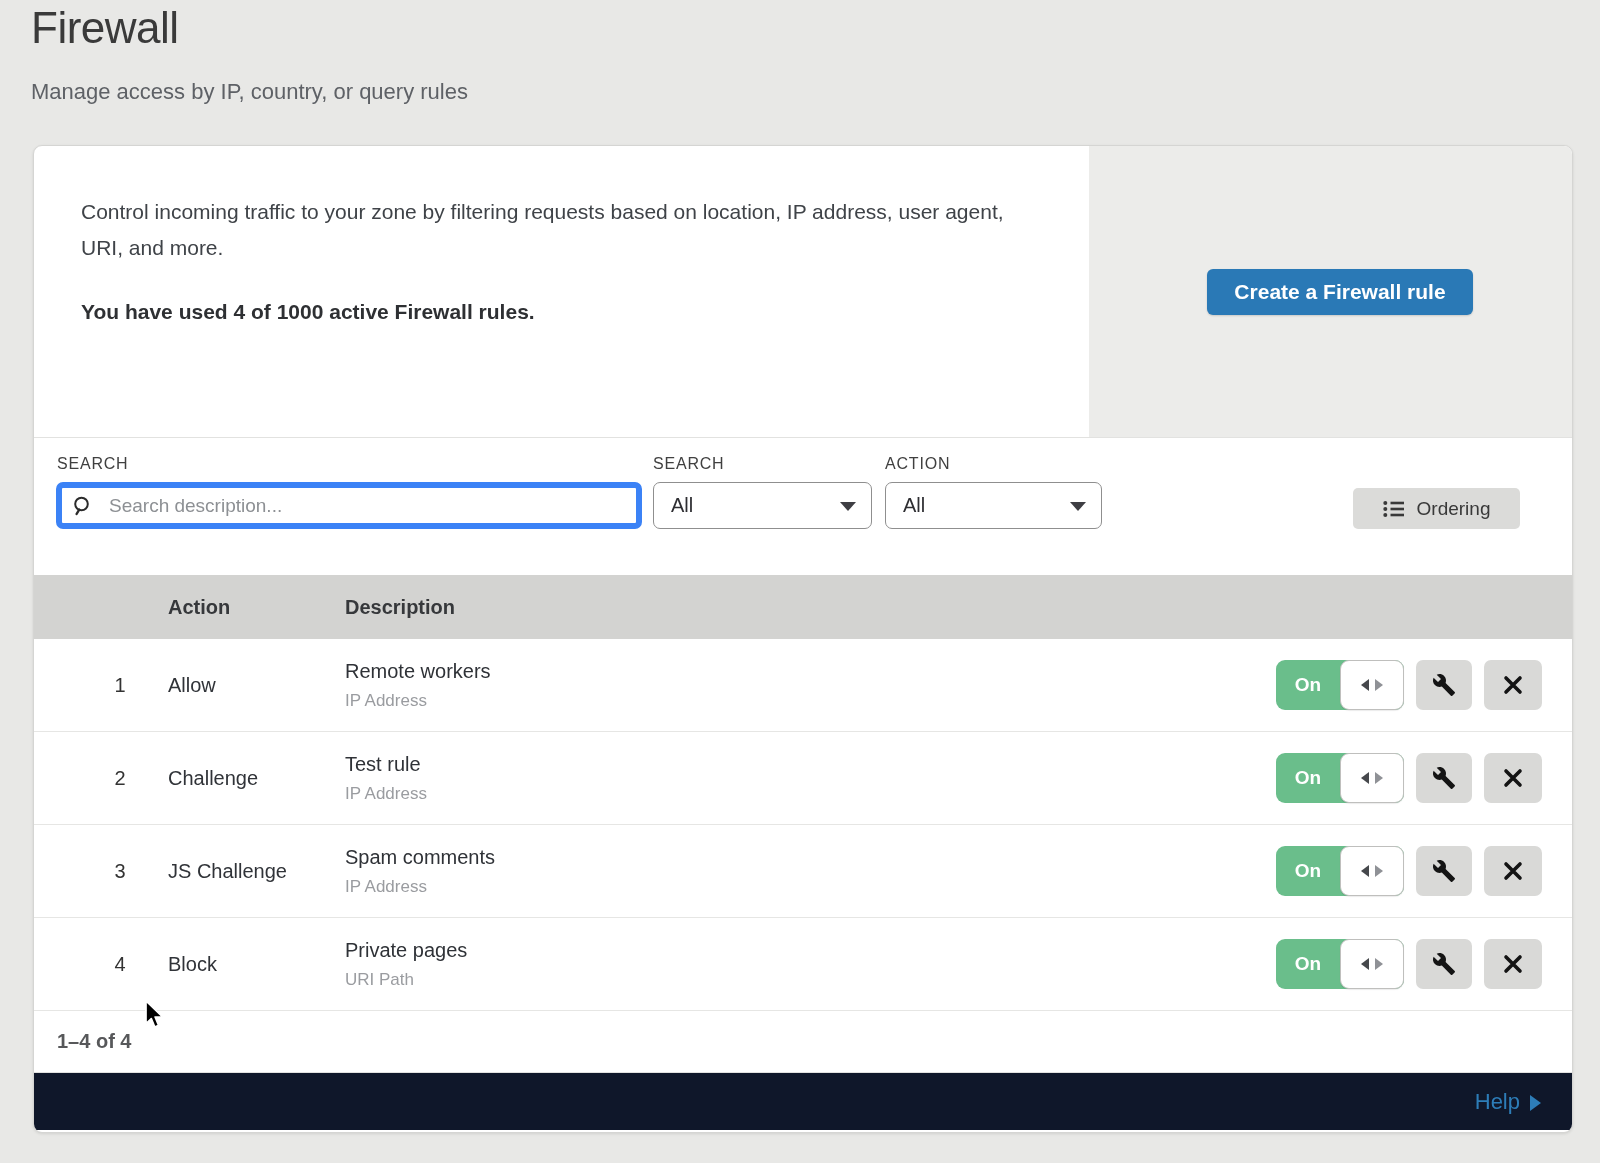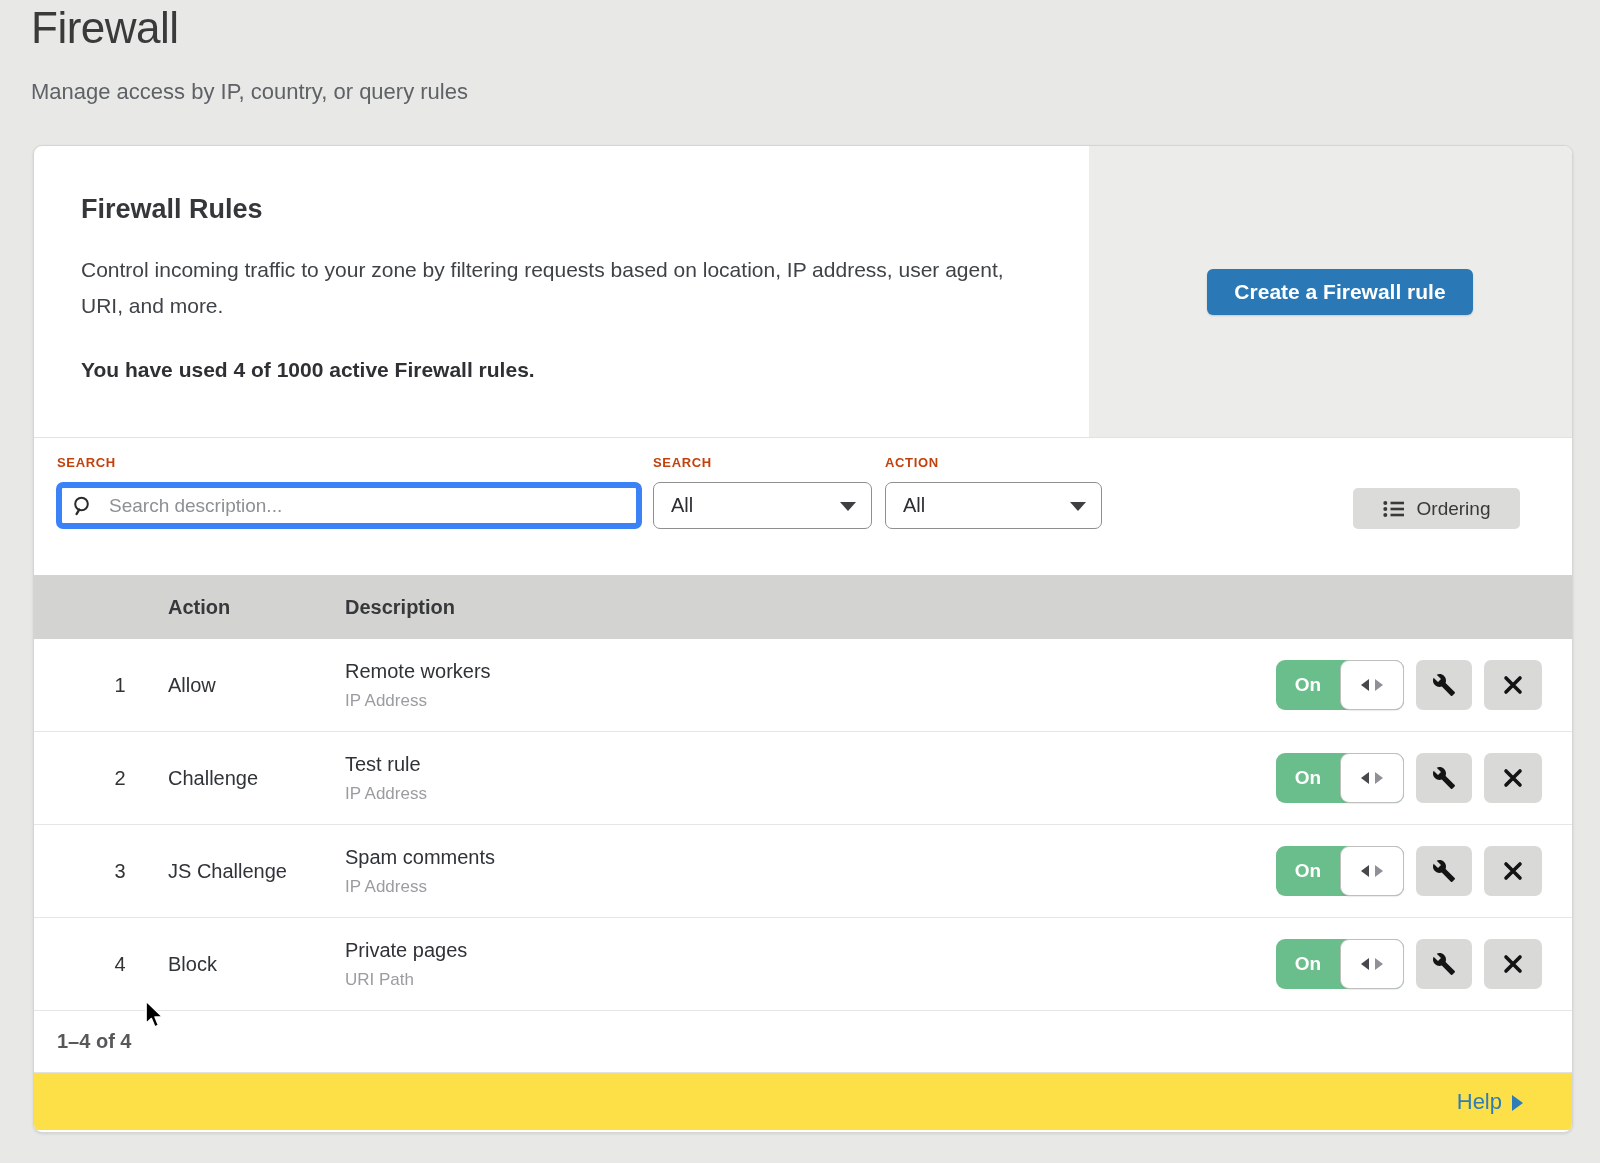--- a/index.html
+++ b/index.html
@@ -52,21 +52,21 @@
     border: none; border-radius: 6px;
     font-family: inherit; font-size: 21px; font-weight: 600;
     cursor: pointer;
     box-shadow: 0 1px 2px rgba(0,0,0,.15);
   }
 
   
   .filters { position: relative; height: 138px; border-top: 1px solid #e2e2e0; background: #fff; }
   .filter-label {
     position: absolute; top: 17px;
-    font-size: 13px; font-weight: 700; letter-spacing: .05em; color: #c2410c;
+    font-size: 16px; font-weight: 400; letter-spacing: .05em; color: #404040;
   }
   .lbl-search { left: 23px; }
   .lbl-status { left: 619px; }
   .lbl-action { left: 851px; }
 
   .search-box { position: absolute; left: 22px; top: 44px; width: 586px; height: 47px; }
   .search-box input {
     width: 100%; height: 100%;
     border: 6px solid #3b82f6; border-radius: 7px;
     padding: 0 14px 0 47px;
@@ -163,23 +163,23 @@
   .wrench-btn { left: 1382px; width: 56px; }
   .x-btn { left: 1450px; width: 58px; }
 
   .pagination {
     height: 62px; border-bottom: 1px solid #e2e2e0;
     display: flex; align-items: center; padding-left: 23px;
     font-size: 20px; font-weight: 700; color: #57585a;
     background: #fff;
   }
   .help-row {
-    height: 57px; background: #fde047;
+    height: 57px; background: #0f172a;
     display: flex; align-items: center; justify-content: flex-end;
-    padding-right: 49px;
+    padding-right: 31px;
   }
   .help-link {
     display: flex; align-items: center; gap: 10px;
     color: #2d7db8; font-size: 22px; text-decoration: none; cursor: pointer;
   }
   .help-arrow {
     width: 0; height: 0;
     border-top: 8px solid transparent; border-bottom: 8px solid transparent;
     border-left: 11px solid #2d7db8;
     margin-top: 2px;
@@ -194,21 +194,20 @@
 
   <div class="page-header">
     <h1 class="page-title">Firewall</h1>
     <p class="page-subtitle">Manage access by IP, country, or query rules</p>
   </div>
 
   <div class="card">
 
     <div class="intro">
       <div class="intro-text">
-        <h2 class="intro-heading">Firewall Rules</h2>
         <p class="intro-desc">Control incoming traffic to your zone by filtering requests based on location, IP address, user agent, URI, and more.</p>
         <p class="intro-usage">You have used 4 of 1000 active Firewall rules.</p>
       </div>
       <div class="intro-side">
         <button class="create-btn">Create a Firewall rule</button>
       </div>
     </div>
 
     <div class="filters">
       <div class="filter-label lbl-search">SEARCH</div>

